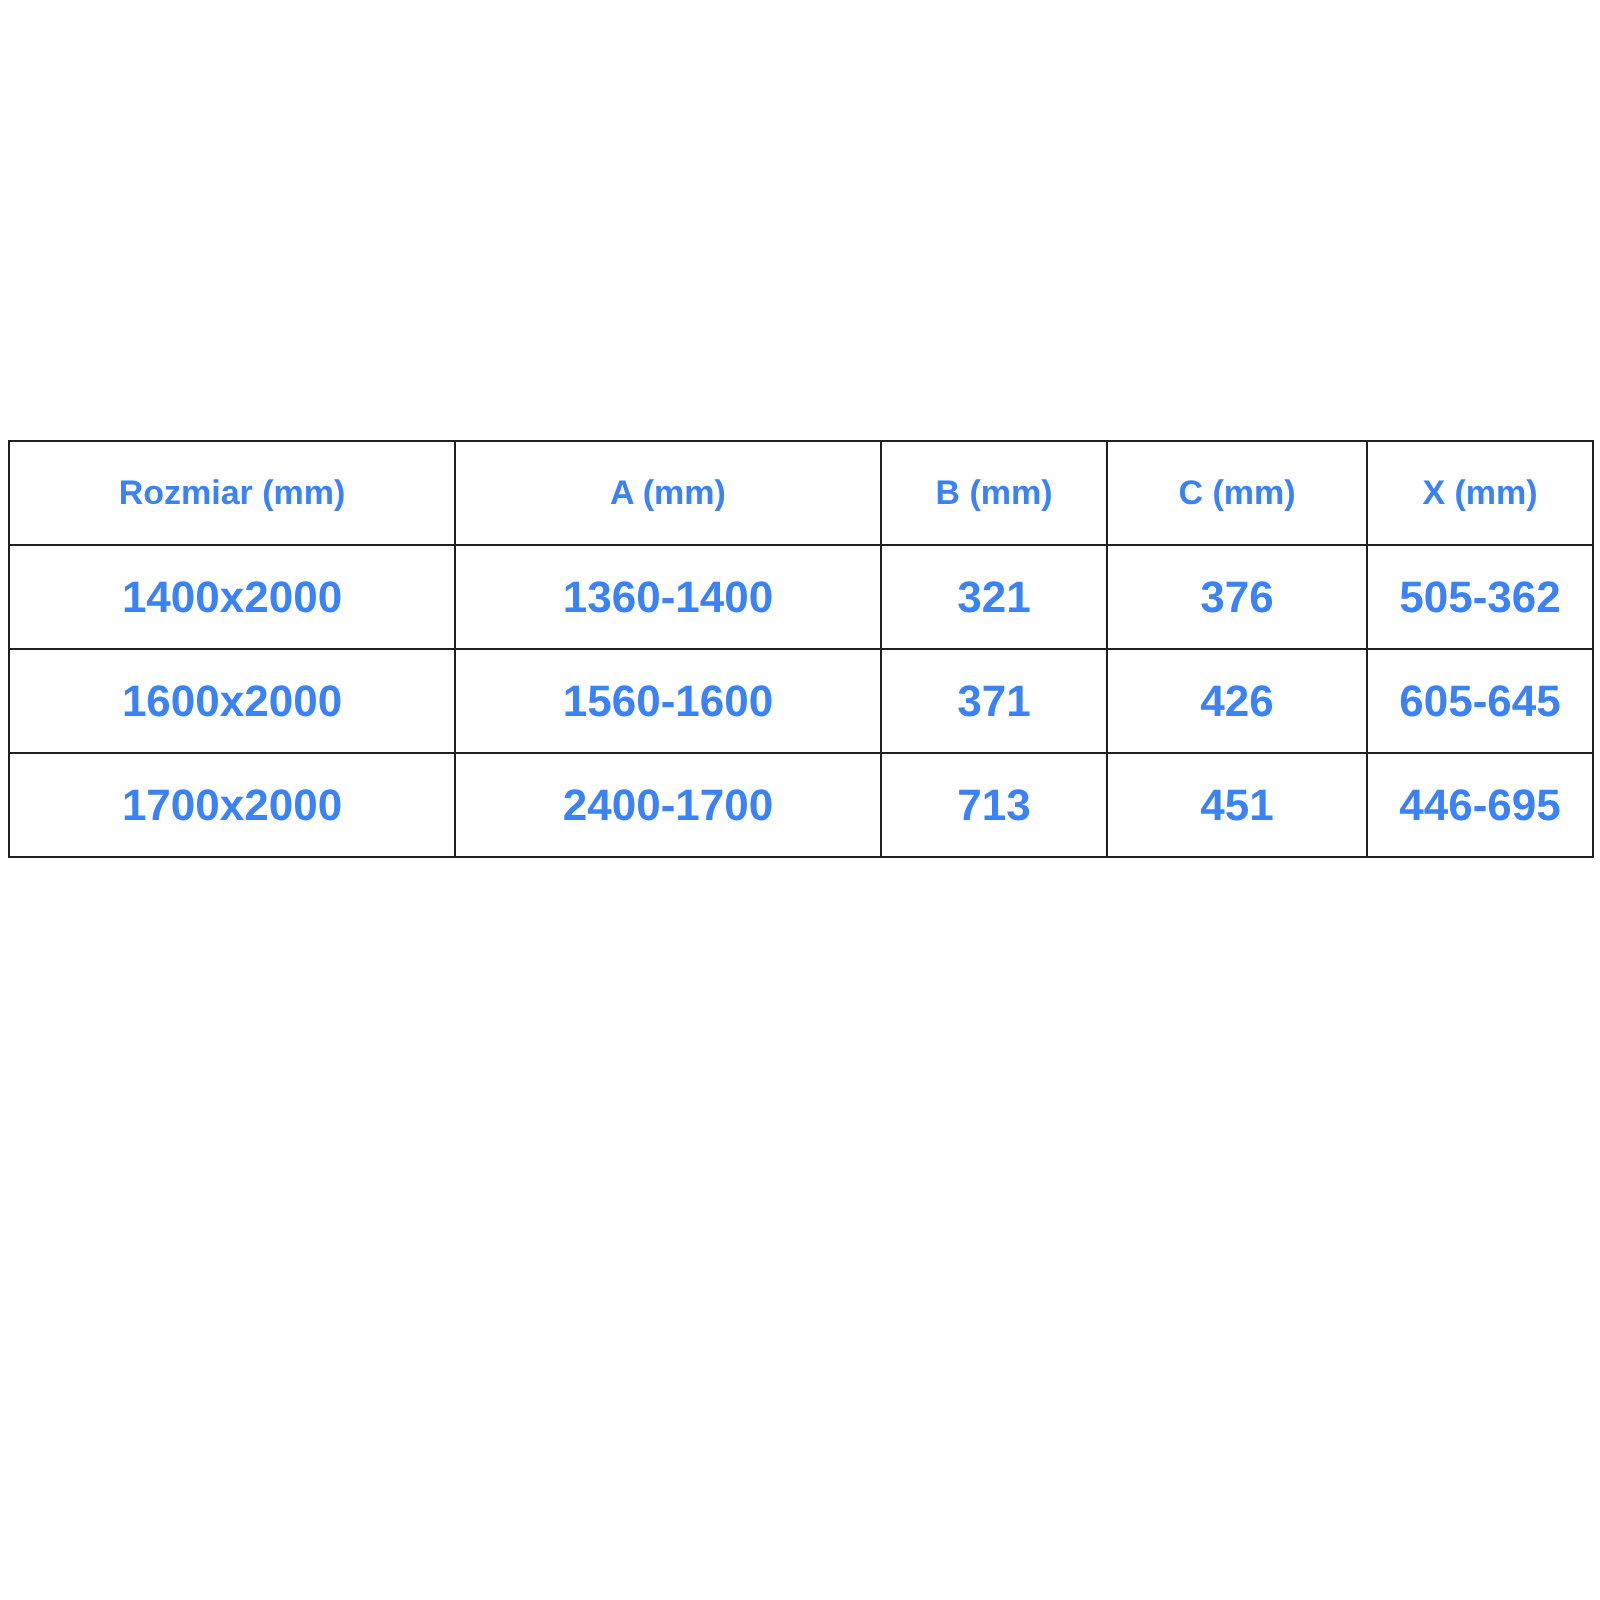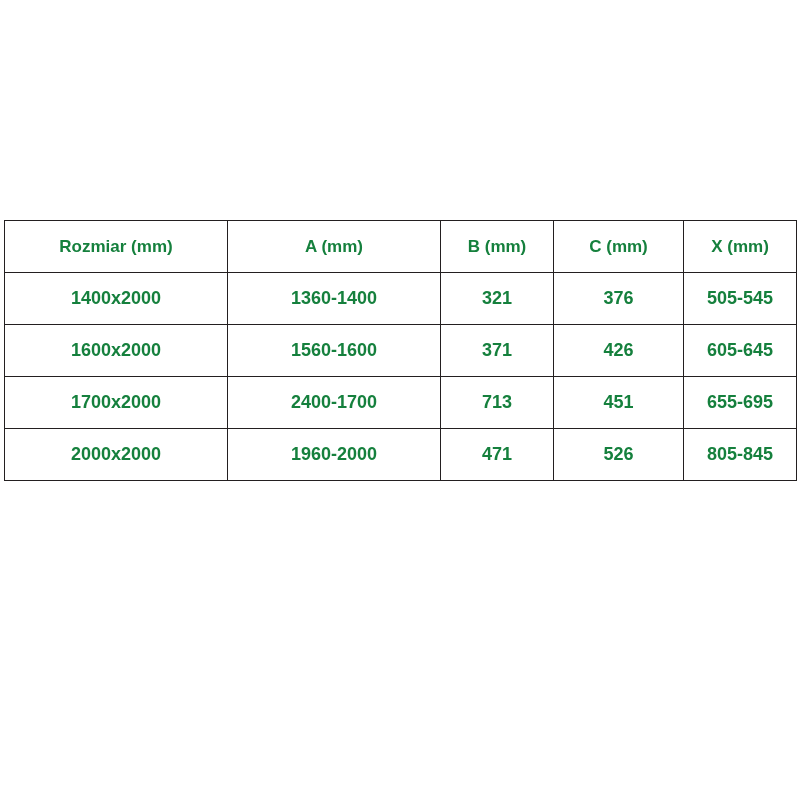--- a/index.html
+++ b/index.html
@@ -29,32 +29,32 @@
   table.spec-table {
     border-collapse: collapse;
     width: 792px;
     table-layout: fixed;
   }
   table.spec-table th,
   table.spec-table td {
     border: 1px solid #231f20;
     text-align: center;
     font-weight: bold;
-    color: #15803d;
+    color: #3b82f6;
     padding: 0;
     height: 51px;
     line-height: 51px;
     white-space: nowrap;
     overflow: hidden;
   }
   table.spec-table thead th {
     font-size: 17px;
   }
   table.spec-table tbody td {
-    font-size: 18px;
+    font-size: 22px;
   }
   
   col.c0 { width: 223px; }
   col.c1 { width: 213px; }
   col.c2 { width: 113px; }
   col.c3 { width: 130px; }
   col.c4 { width: 113px; }
 </style>
 </head>
 <body>
@@ -77,39 +77,32 @@
           <th>C (mm)</th>
           <th>X (mm)</th>
         </tr>
       </thead>
       <tbody>
         <tr>
           <td>1400x2000</td>
           <td>1360-1400</td>
           <td>321</td>
           <td>376</td>
-          <td>505-545</td>
+          <td>505-362</td>
         </tr>
         <tr>
           <td>1600x2000</td>
           <td>1560-1600</td>
           <td>371</td>
           <td>426</td>
           <td>605-645</td>
         </tr>
         <tr>
           <td>1700x2000</td>
           <td>2400-1700</td>
           <td>713</td>
           <td>451</td>
-          <td>655-695</td>
-        </tr>
-        <tr>
-          <td>2000x2000</td>
-          <td>1960-2000</td>
-          <td>471</td>
-          <td>526</td>
-          <td>805-845</td>
+          <td>446-695</td>
         </tr>
       </tbody>
     </table>
   </div>
 </div>
 
 </body></html>

